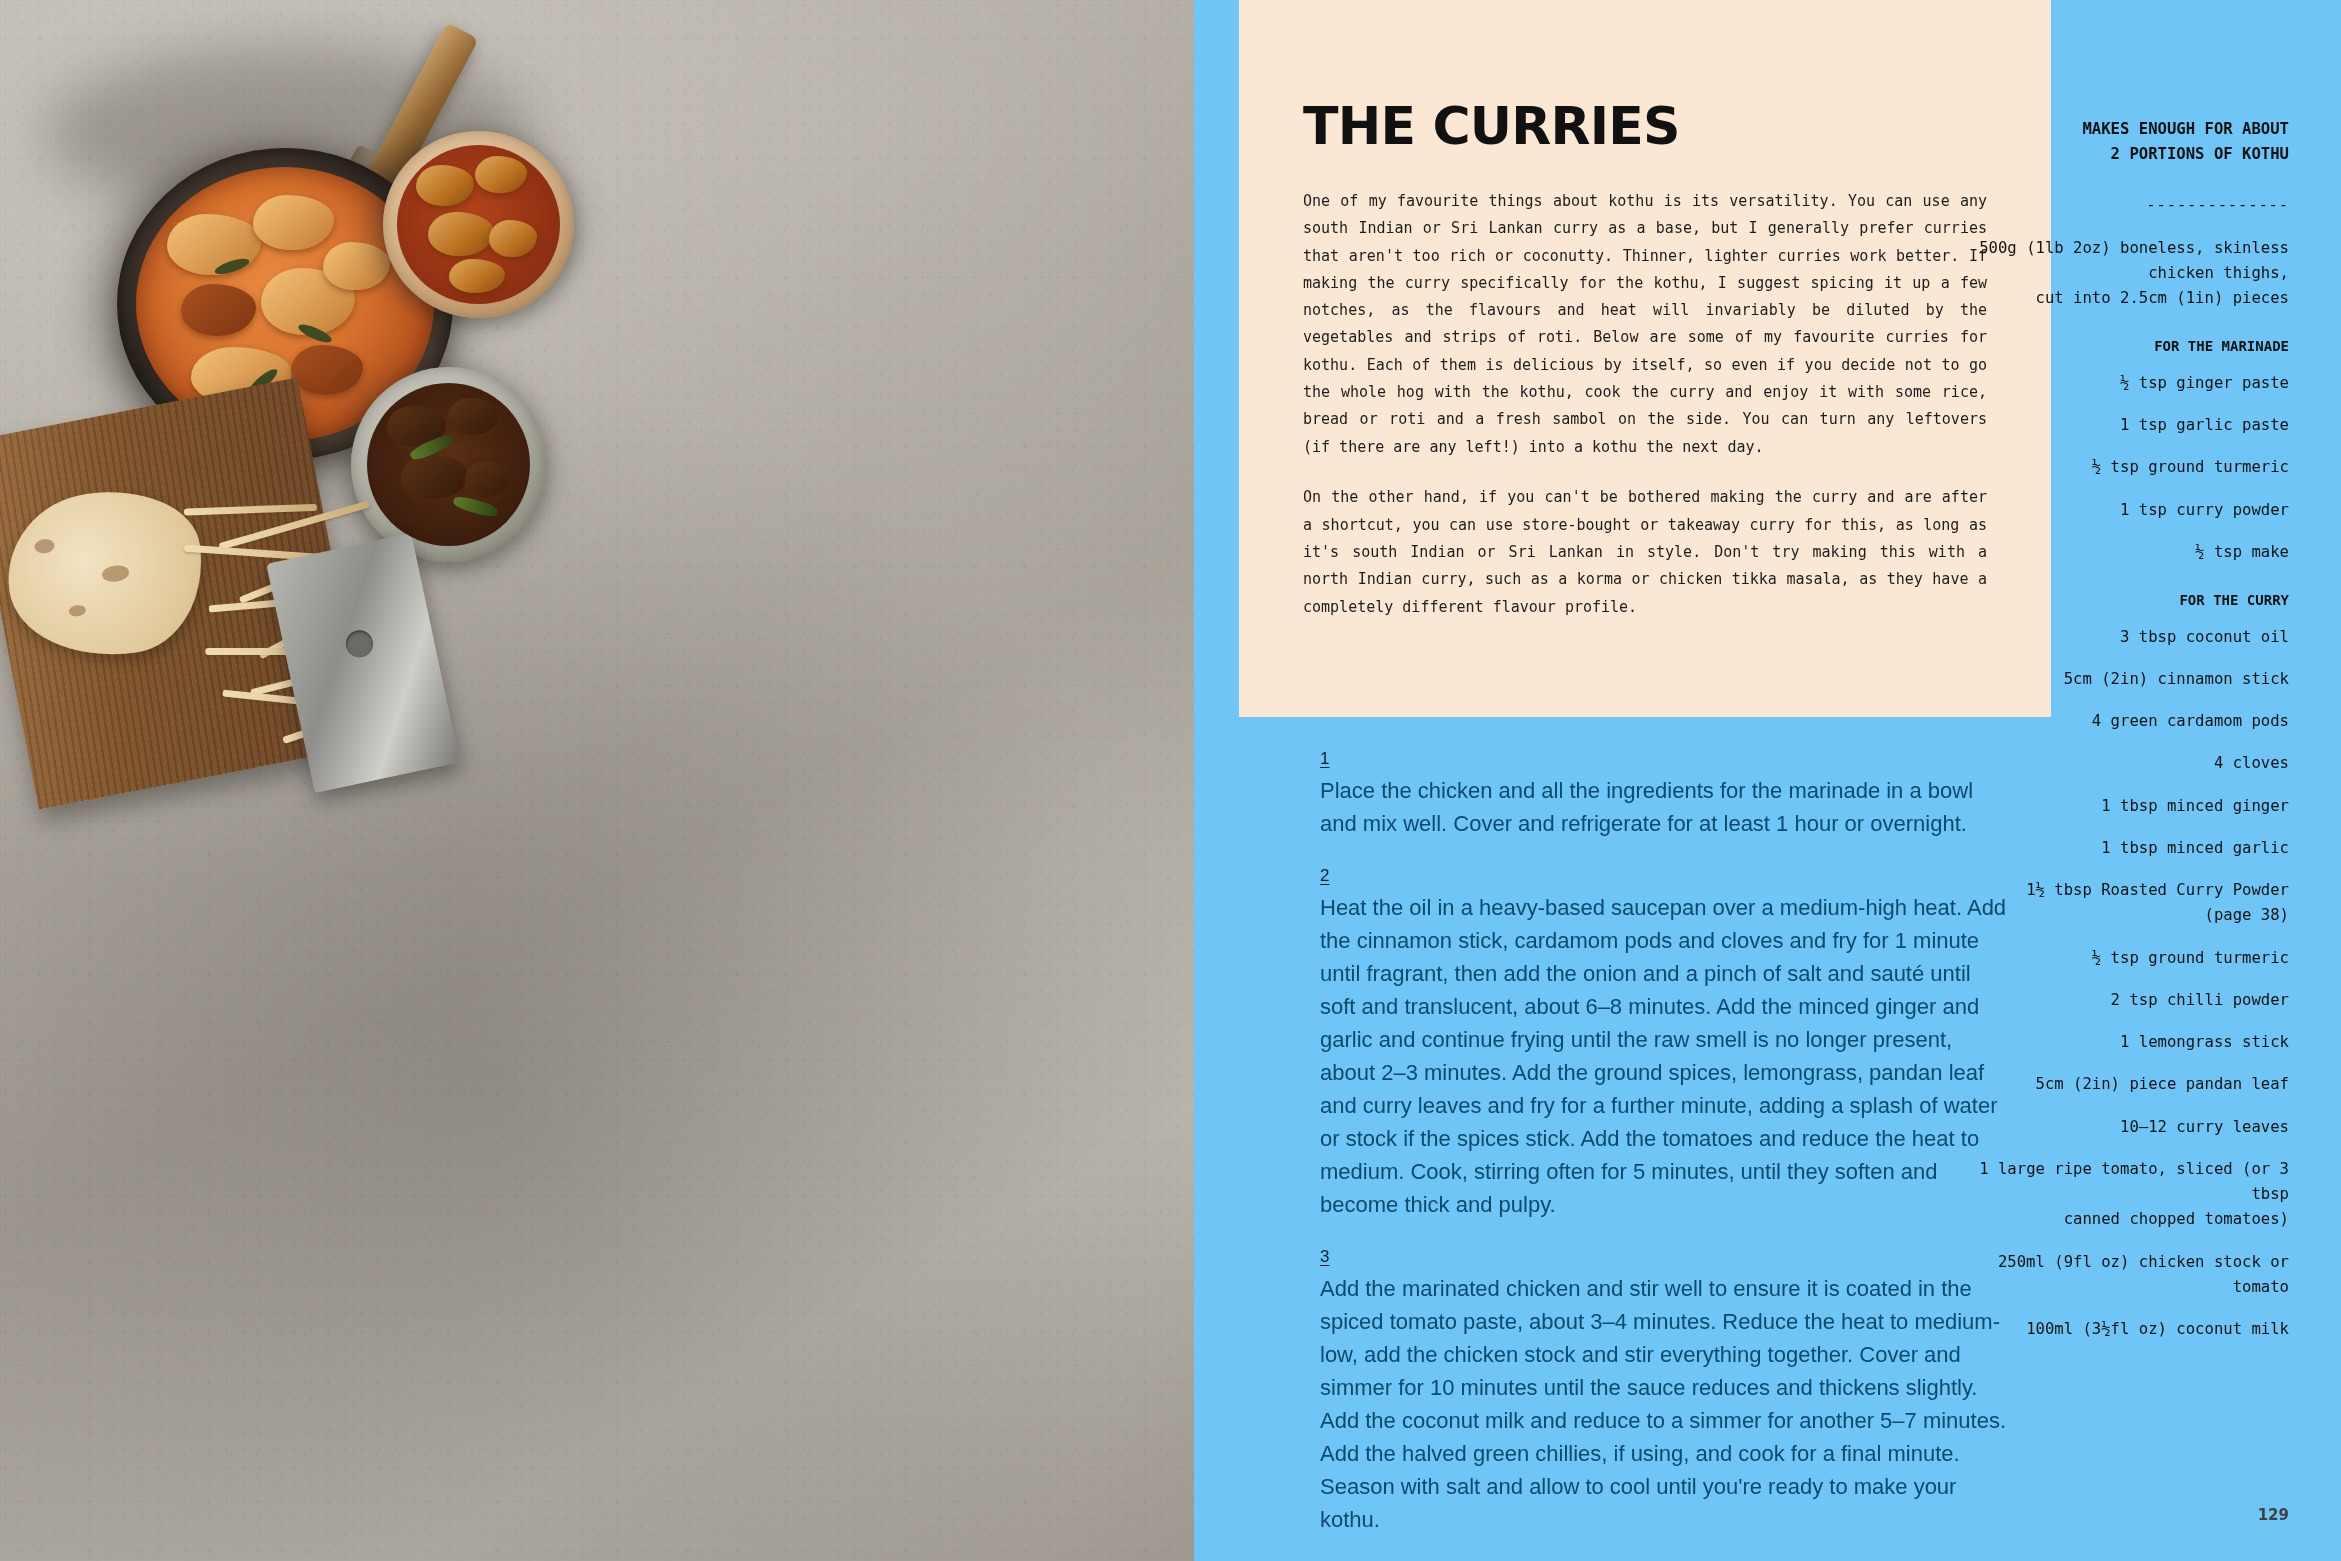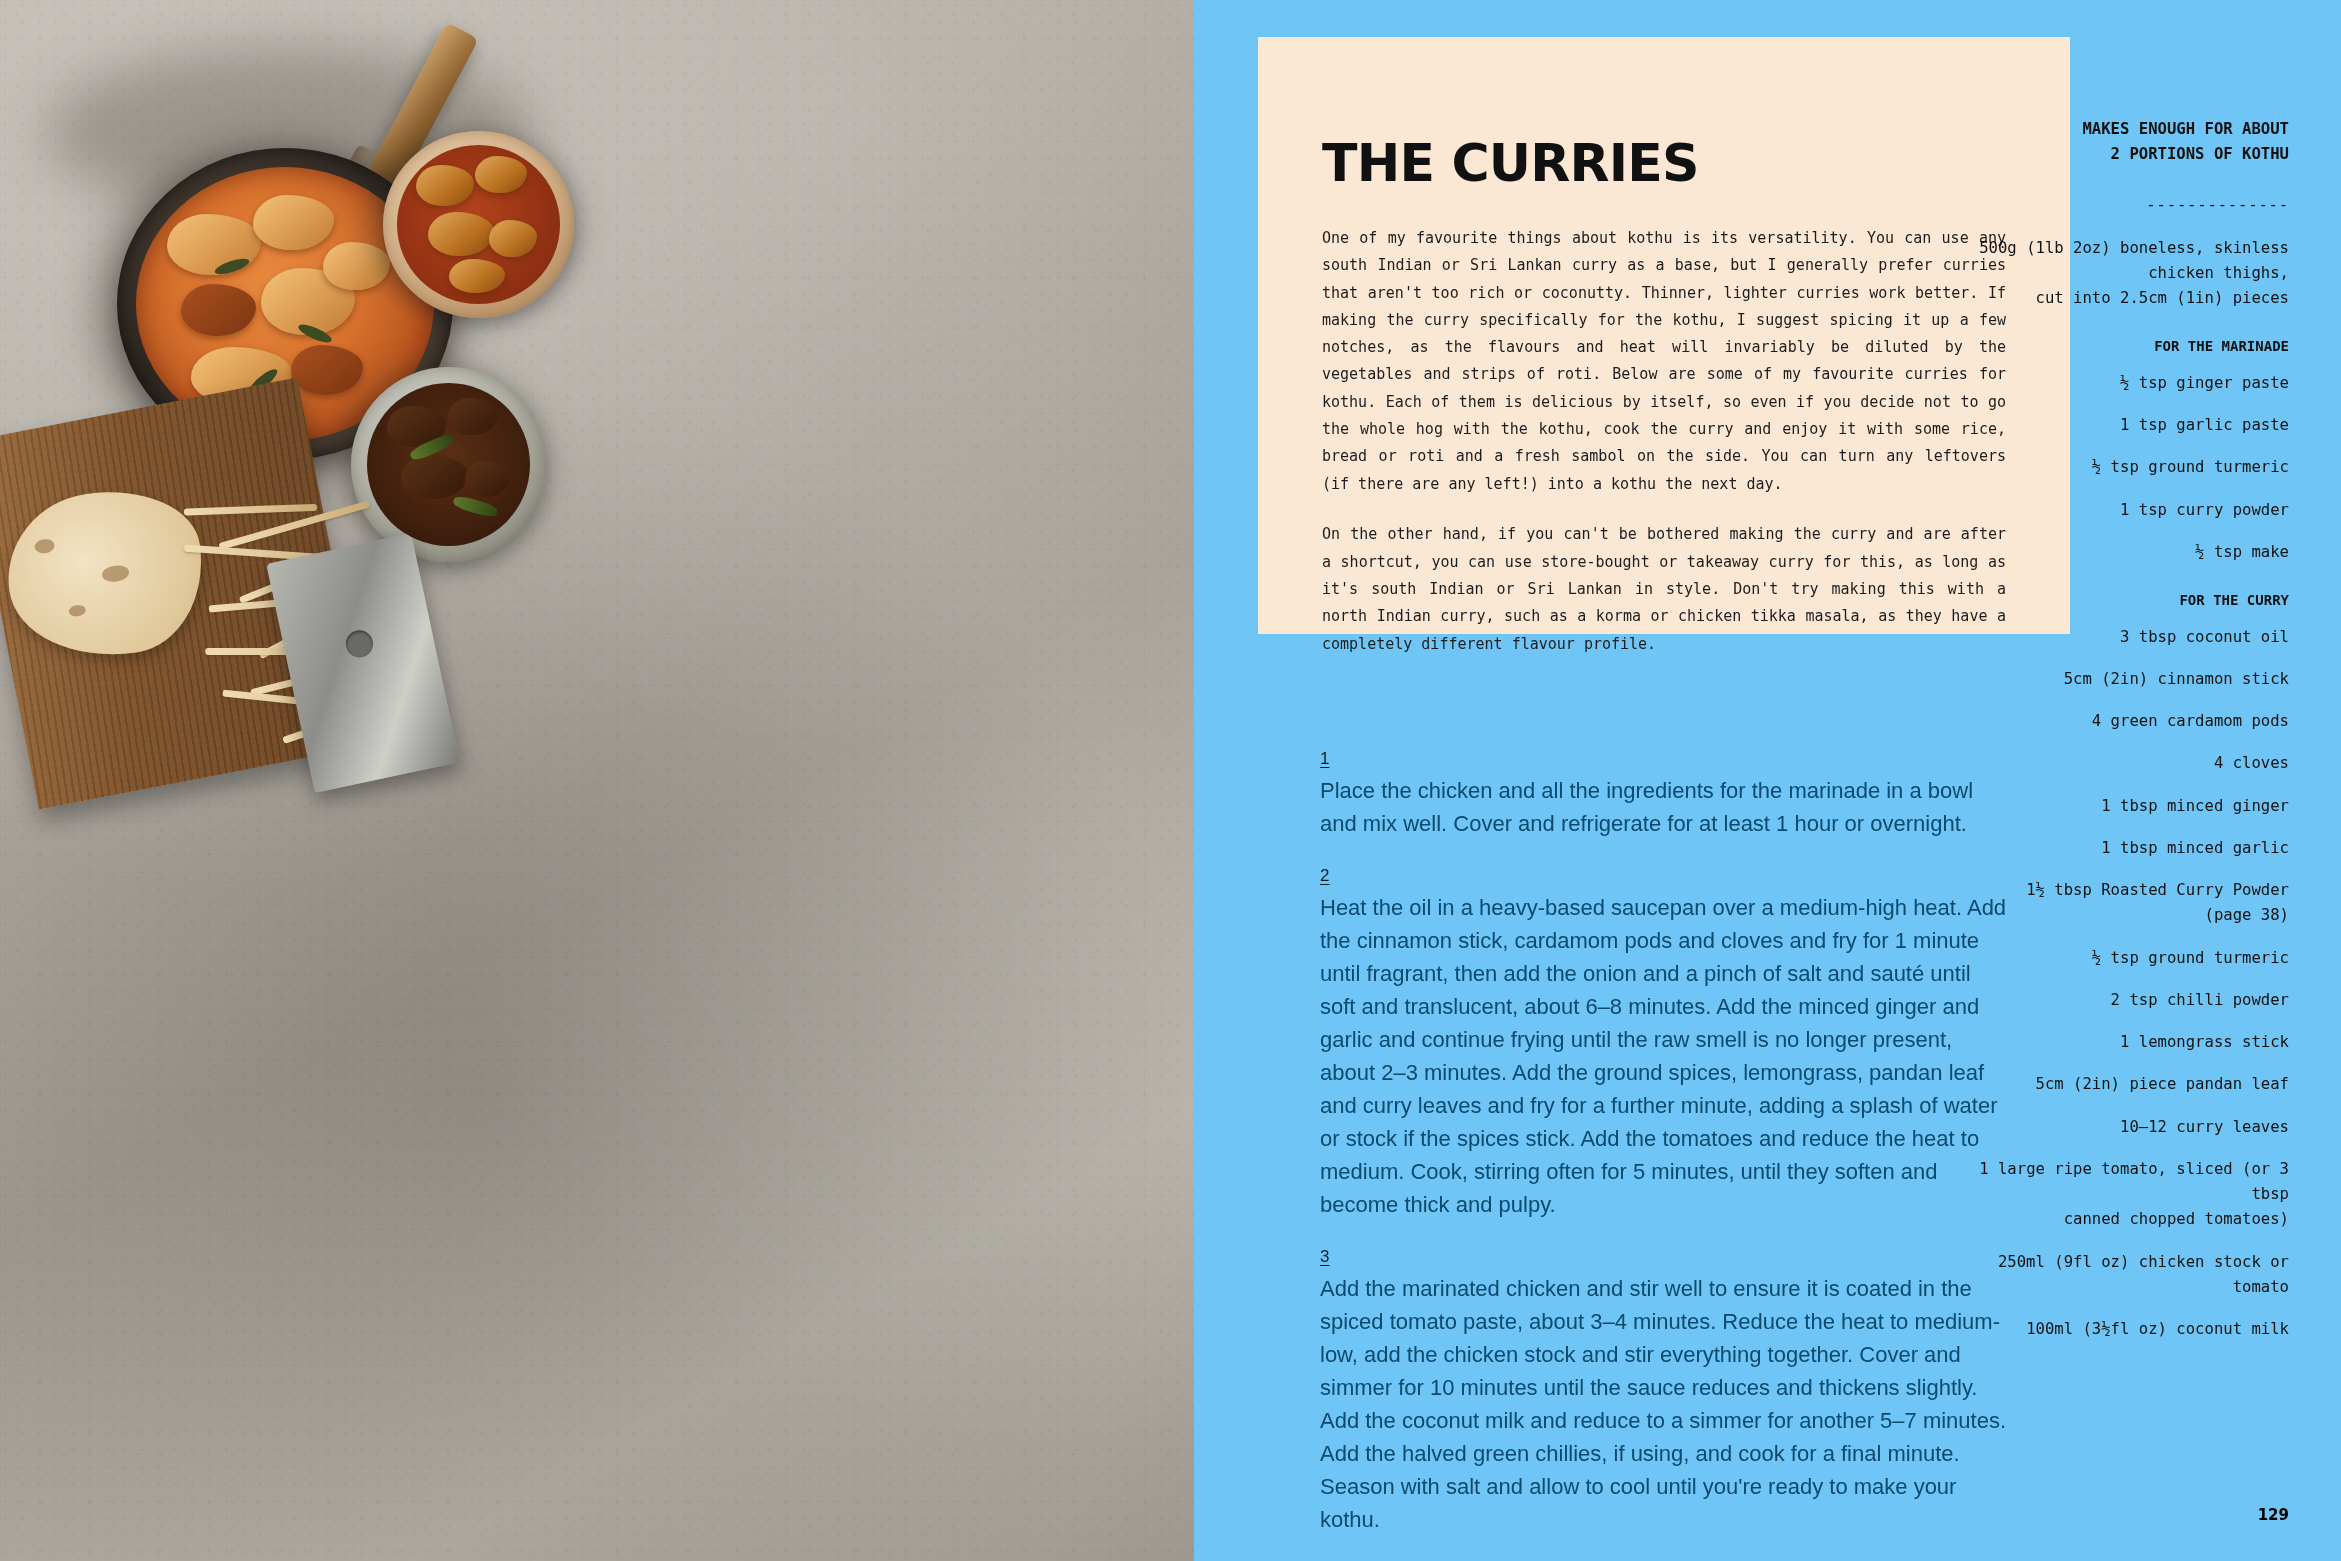--- a/index.html
+++ b/index.html
@@ -240,27 +240,26 @@
   
   .text-page {
     position: relative;
     width: 1148px;
     height: 1561px;
     background: #6fc5f5;
     overflow: hidden;
   }
   .intro-panel {
     position: absolute;
-    left: 64px;
+    left: 45px;
     top: 0;
     width: 812px;
-    height: 597px;
+    height: 717px;
     background: #fae7d4;
     padding: 0;
-    margin-top: 37px;
   }
   .intro-inner {
     padding: 101px 64px 0 64px;
   }
   .curries-title {
     font-family: "DejaVu Sans", sans-serif;
     font-weight: 900;
     font-size: 52px;
     line-height: 0.98;
     letter-spacing: -0.8px;
@@ -354,21 +353,21 @@
     margin: 26.5px 0 17px 0;
     color: #121212;
   }
   .page-num {
     position: absolute;
     right: 53px;
     bottom: 37px;
     font-family: "DejaVu Sans", sans-serif;
     font-weight: bold;
     font-size: 15px;
-    color: #000000;
+    color: #404040;
   }
 </style>
 </head>
 <body>
 
 <div class="spread">
 
   <div class="photo-page">
     <div class="concrete"></div>
     <div class="grain"></div>

